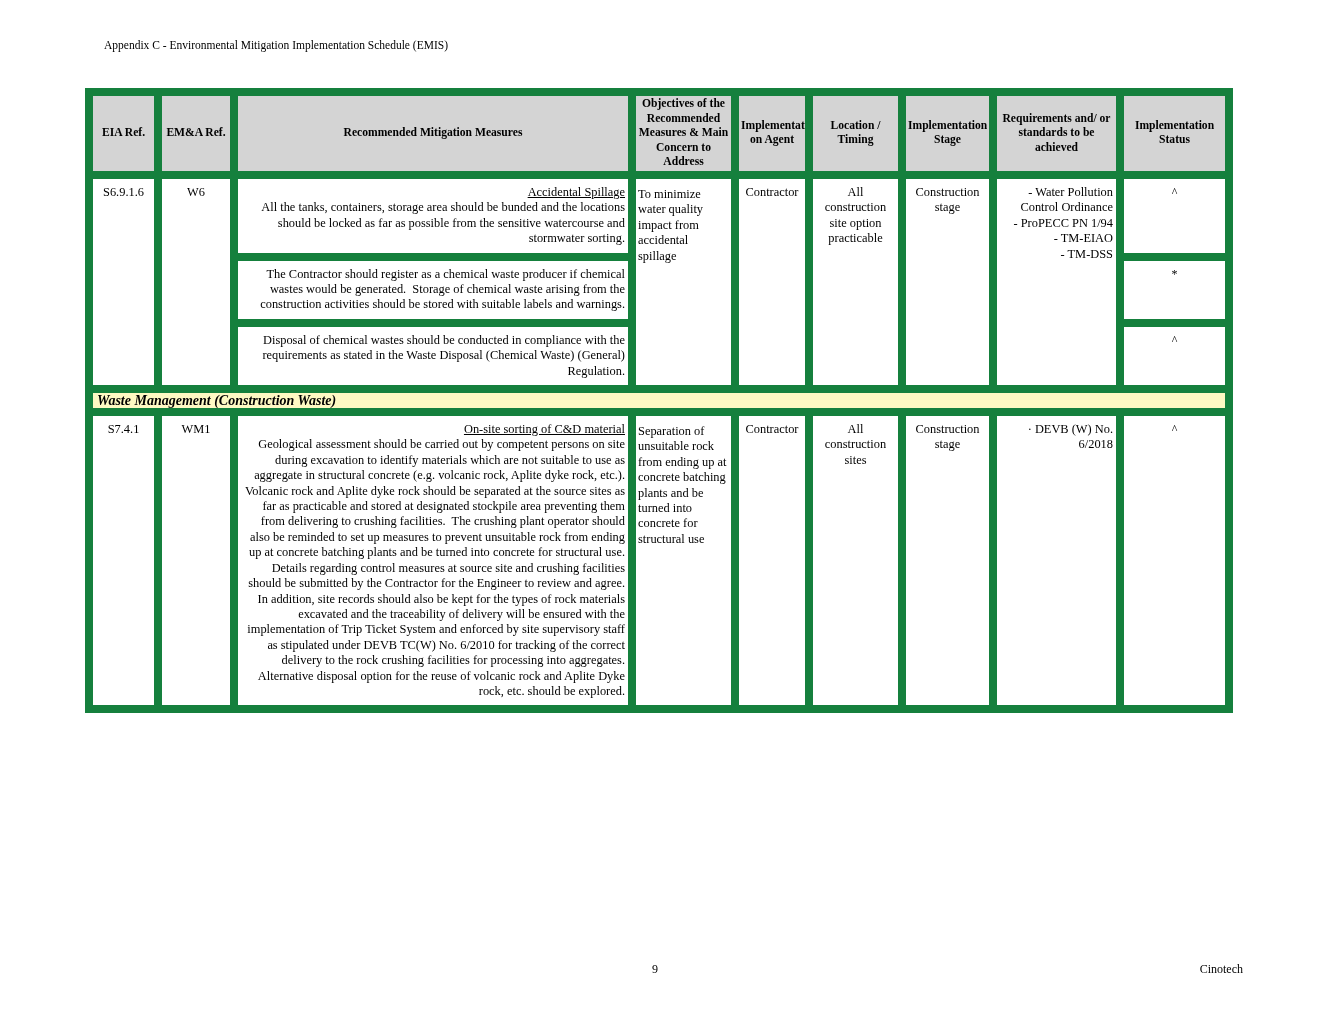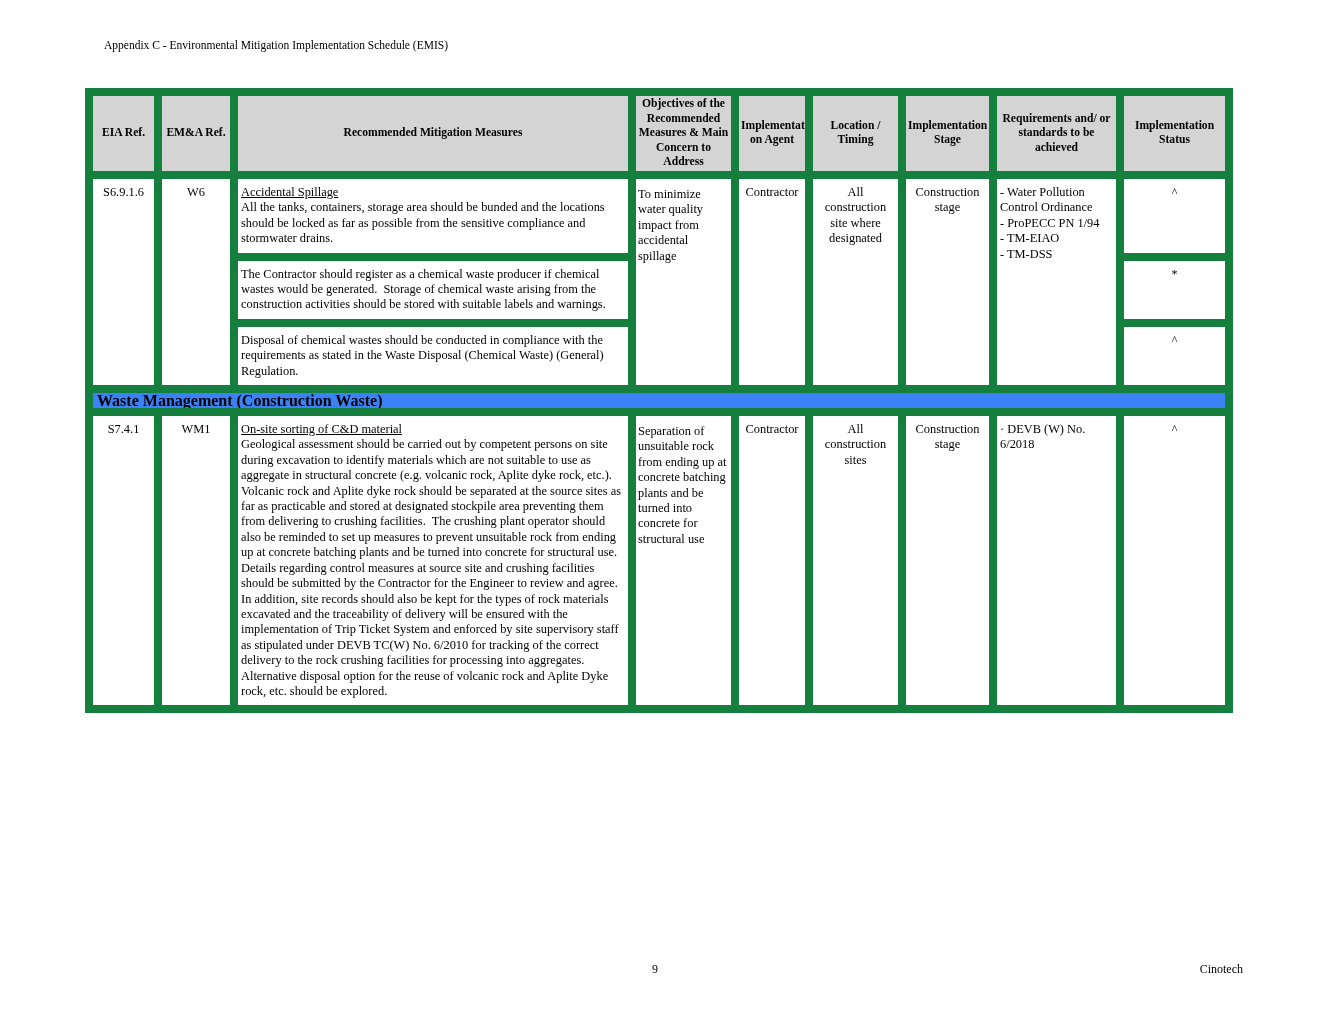--- a/index.html
+++ b/index.html
@@ -41,38 +41,39 @@
     padding: 1px 2px;
   }
   table.emis td {
     vertical-align: top;
     font-size: 12.4px;
     line-height: 15.4px;
     padding: 6px 3px;
     background: #ffffff;
   }
   .c-center { text-align: center; }
-  .c-left   { text-align: left; }
+  .c-left   { text-align: right; }
   .c-obj    { text-align: left; padding: 8px 2px !important; }
   .c-status { text-align: center; font-size: 12px !important; }
   .mtext { white-space: pre-wrap; }
   .u { text-decoration: underline; }
   tr.head-row  { height: 74px; }
   tr.r1a { height: 75px; }
   tr.r1b { height: 59px; }
   tr.r1c { height: 52px; }
   tr.section-row { height: 16px; }
   tr.r2  { height: 263px; }
   tr.section-row td {
-    background: #3b82f6;
+    background: #fef9c3;
     font-weight: bold;
-    font-size: 16px;
+    font-size: 14px;
     line-height: 13px;
     padding: 1px 4px;
     vertical-align: middle;
+    font-style: italic;
   }
   .footer-page-num {
     position: absolute;
     left: 85px;
     top: 962px;
     width: 1140px;
     text-align: center;
     font-size: 12px;
   }
   .footer-company {
@@ -114,25 +115,25 @@
         <th>Requirements and/ or standards to be achieved</th>
         <th>Implementation Status</th>
       </tr>
     </thead>
     <tbody>
       <tr class="r1a">
         <td class="c-center" rowspan="3">S6.9.1.6</td>
         <td class="c-center" rowspan="3">W6</td>
         <td class="c-left">
           <div class="u">Accidental Spillage</div>
-          <div class="mtext">All the tanks, containers, storage area should be bunded and the locations should be locked as far as possible from the sensitive compliance and stormwater drains.</div>
+          <div class="mtext">All the tanks, containers, storage area should be bunded and the locations should be locked as far as possible from the sensitive watercourse and stormwater sorting.</div>
         </td>
         <td class="c-obj" rowspan="3">To minimize water quality impact from accidental spillage</td>
         <td class="c-center" rowspan="3">Contractor</td>
-        <td class="c-center" rowspan="3">All construction site where designated</td>
+        <td class="c-center" rowspan="3">All construction site option practicable</td>
         <td class="c-center" rowspan="3">Construction stage</td>
         <td class="c-left" rowspan="3">
           <div>- Water Pollution Control Ordinance</div>
           <div>- ProPECC PN 1/94</div>
           <div>- TM-EIAO</div>
           <div>- TM-DSS</div>
         </td>
         <td class="c-status">^</td>
       </tr>
       <tr class="r1b">

